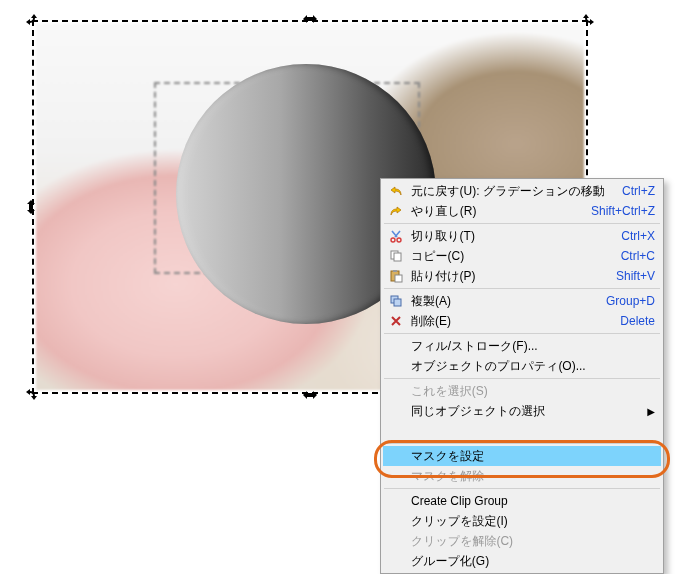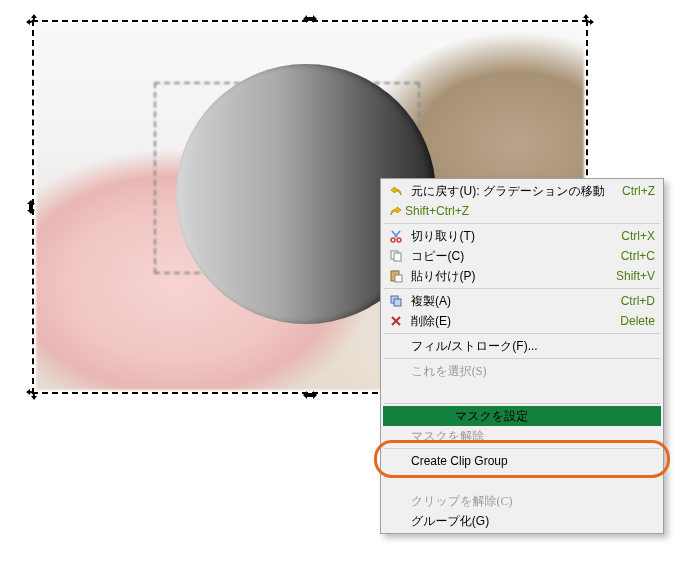--- a/index.html
+++ b/index.html
@@ -87,26 +87,26 @@
     position: relative;
     white-space: nowrap;
   }
   .menu-row .icon {
     width: 18px; height: 16px;
     flex: 0 0 18px;
     display: flex; align-items: center; justify-content: center;
   }
   .menu-row .icon svg { width: 14px; height: 14px; }
   .menu-row .label { flex: 1 1 auto; padding-left: 6px; }
-  .menu-row .shortcut { flex: 0 0 auto; text-align: right; color: #4d7c0f; }
+  .menu-row .shortcut { flex: 0 0 auto; text-align: right; color: #1d4ed8; }
   .menu-row .submenu-arrow {
     flex: 0 0 10px; text-align: right; font-size: 10px; color: #000;
   }
-  .menu-row.disabled { color: #9a9a9a; font-family: Liberation Serif, serif; }
-  .menu-row.highlight { background: #15803d; gap: 44px; }
+  .menu-row.disabled { color: #9a9a9a; }
+  .menu-row.highlight { background: #7dd3fc; }
   .menu-sep {
     border-top: 1px solid #d0d0d0;
     margin: 2px 1px;
   }
   .annot-ring {
     position: absolute;
     left: 374px; top: 440px;
     width: 296px; height: 38px;
     border: 3px solid #e36a1c;
     border-radius: 18px;
@@ -177,20 +177,21 @@
     <span class="label">元に戻す(U): グラデーションの移動</span>
     <span class="shortcut">Ctrl+Z</span>
   </div>
 
   <div class="menu-row">
     <span class="icon">
       <svg viewBox="0 0 14 14">
           <path d="M8 3 L12 6 L8 9 L8 7 C5 7 3 8 2 11 C2 6 5 5 8 5 Z" fill="#f3c000" stroke="#b07000" stroke-width="0.7"></path>
         </svg>
     </span>
+    <span class="label">やり直し(R)</span>
     <span class="shortcut">Shift+Ctrl+Z</span>
   </div>
 
   <div class="menu-sep"></div>
 
   <div class="menu-row">
     <span class="icon">
       <svg viewBox="0 0 14 14">
           <path d="M3 2 L8 8 M11 2 L6 8" stroke="#5a8bdc" stroke-width="1.6" fill="none"></path>
           <circle cx="4" cy="11" r="2" fill="none" stroke="#d63c3c" stroke-width="1.4"></circle>
@@ -227,46 +228,55 @@
   <div class="menu-sep"></div>
 
   <div class="menu-row">
     <span class="icon">
       <svg viewBox="0 0 14 14">
           <rect x="2" y="2" width="7" height="7" fill="#bcd3f2" stroke="#4a6da8"></rect>
           <rect x="5" y="5" width="7" height="7" fill="#bcd3f2" stroke="#4a6da8"></rect>
         </svg>
     </span>
     <span class="label">複製(A)</span>
-    <span class="shortcut">Ctrl+D</span>
+    <span class="shortcut">Group+D</span>
   </div>
 
   <div class="menu-row">
     <span class="icon">
       <svg viewBox="0 0 14 14">
           <path d="M3 3 L11 11 M11 3 L3 11" stroke="#c03030" stroke-width="2"></path>
         </svg>
     </span>
     <span class="label">削除(E)</span>
     <span class="shortcut">Delete</span>
   </div>
 
   <div class="menu-sep"></div>
 
   <div class="menu-row">
     <span class="icon"></span>
     <span class="label">フィル/ストローク(F)...</span>
   </div>
+  <div class="menu-row">
+    <span class="icon"></span>
+    <span class="label">オブジェクトのプロパティ(O)...</span>
+  </div>
 
   <div class="menu-sep"></div>
 
   <div class="menu-row disabled">
     <span class="icon"></span>
     <span class="label">これを選択(S)</span>
   </div>
+  <div class="menu-row">
+    <span class="icon"></span>
+    <span class="label">同じオブジェクトの選択</span>
+    <span class="submenu-arrow">▶</span>
+  </div>
   <div class="menu-row disabled">
     <span class="icon"></span>
   </div>
 
   <div class="menu-sep"></div>
 
   <div class="menu-row highlight">
     <span class="icon"></span>
     <span class="label">マスクを設定</span>
   </div>
@@ -276,20 +286,21 @@
   </div>
 
   <div class="menu-sep"></div>
 
   <div class="menu-row">
     <span class="icon"></span>
     <span class="label">Create Clip Group</span>
   </div>
   <div class="menu-row">
     <span class="icon"></span>
+    <span class="label">クリップを設定(I)</span>
   </div>
   <div class="menu-row disabled">
     <span class="icon"></span>
     <span class="label">クリップを解除(C)</span>
   </div>
   <div class="menu-row">
     <span class="icon"></span>
     <span class="label">グループ化(G)</span>
   </div>
 </div>

